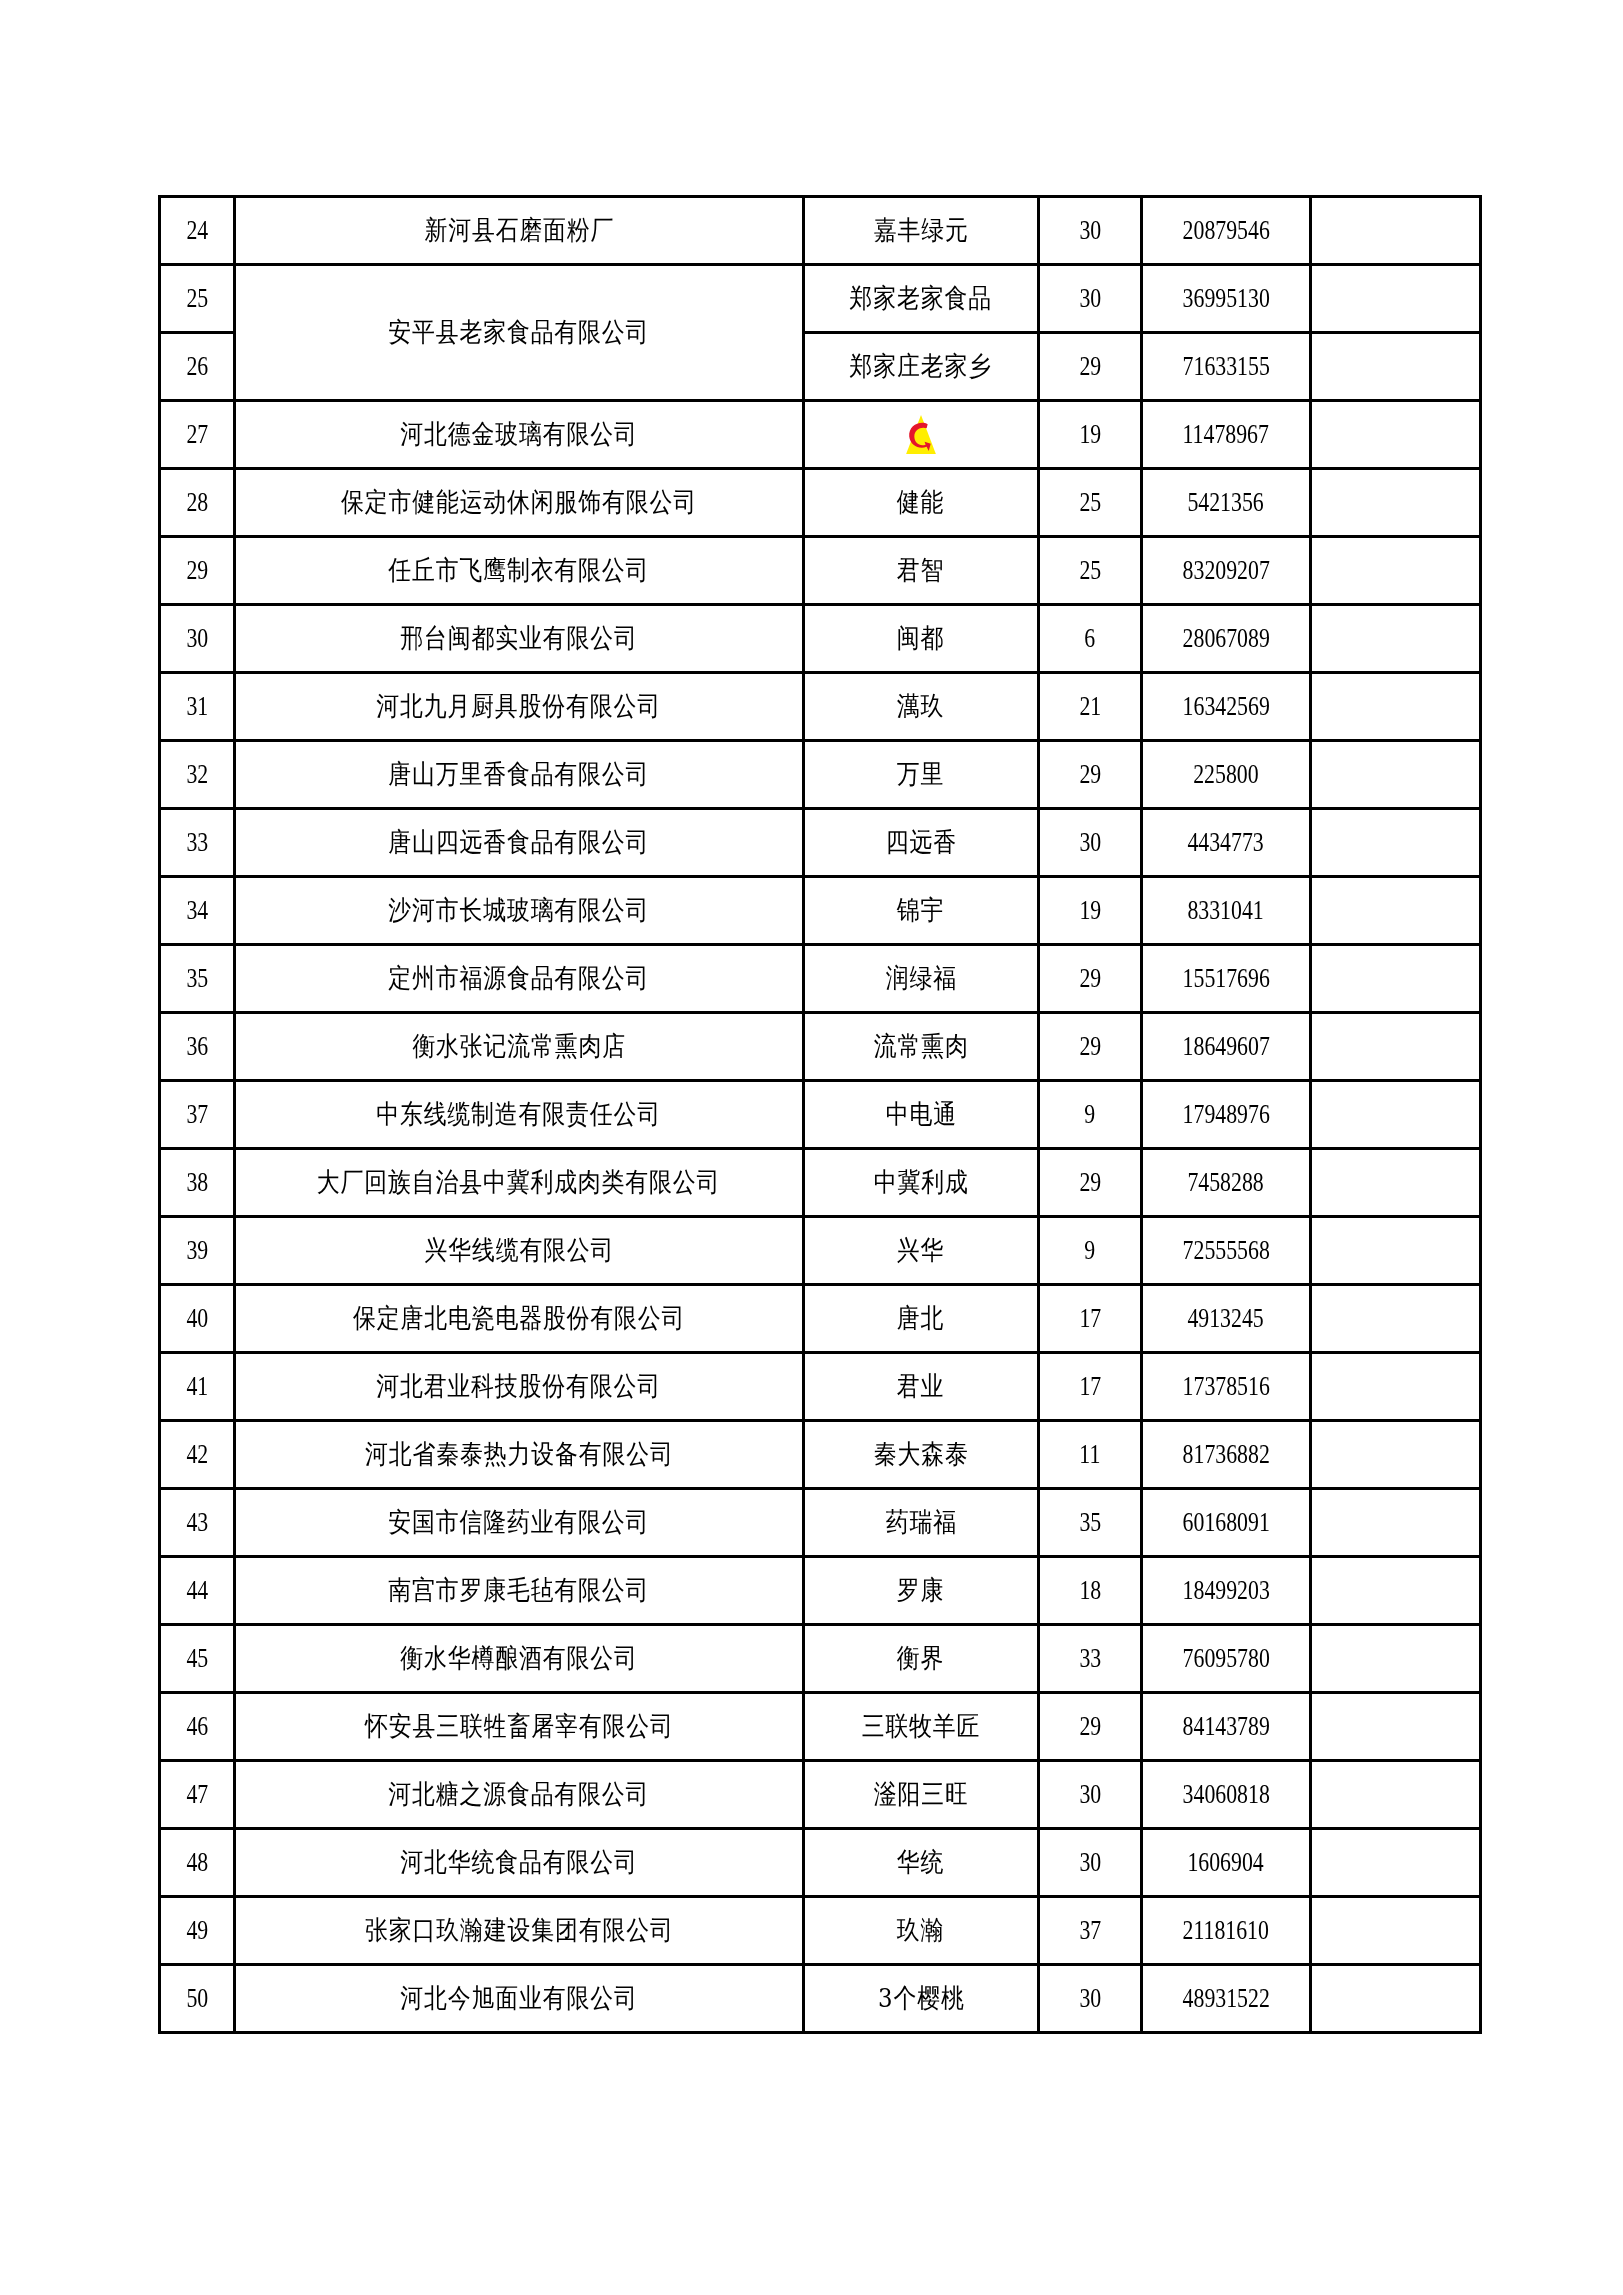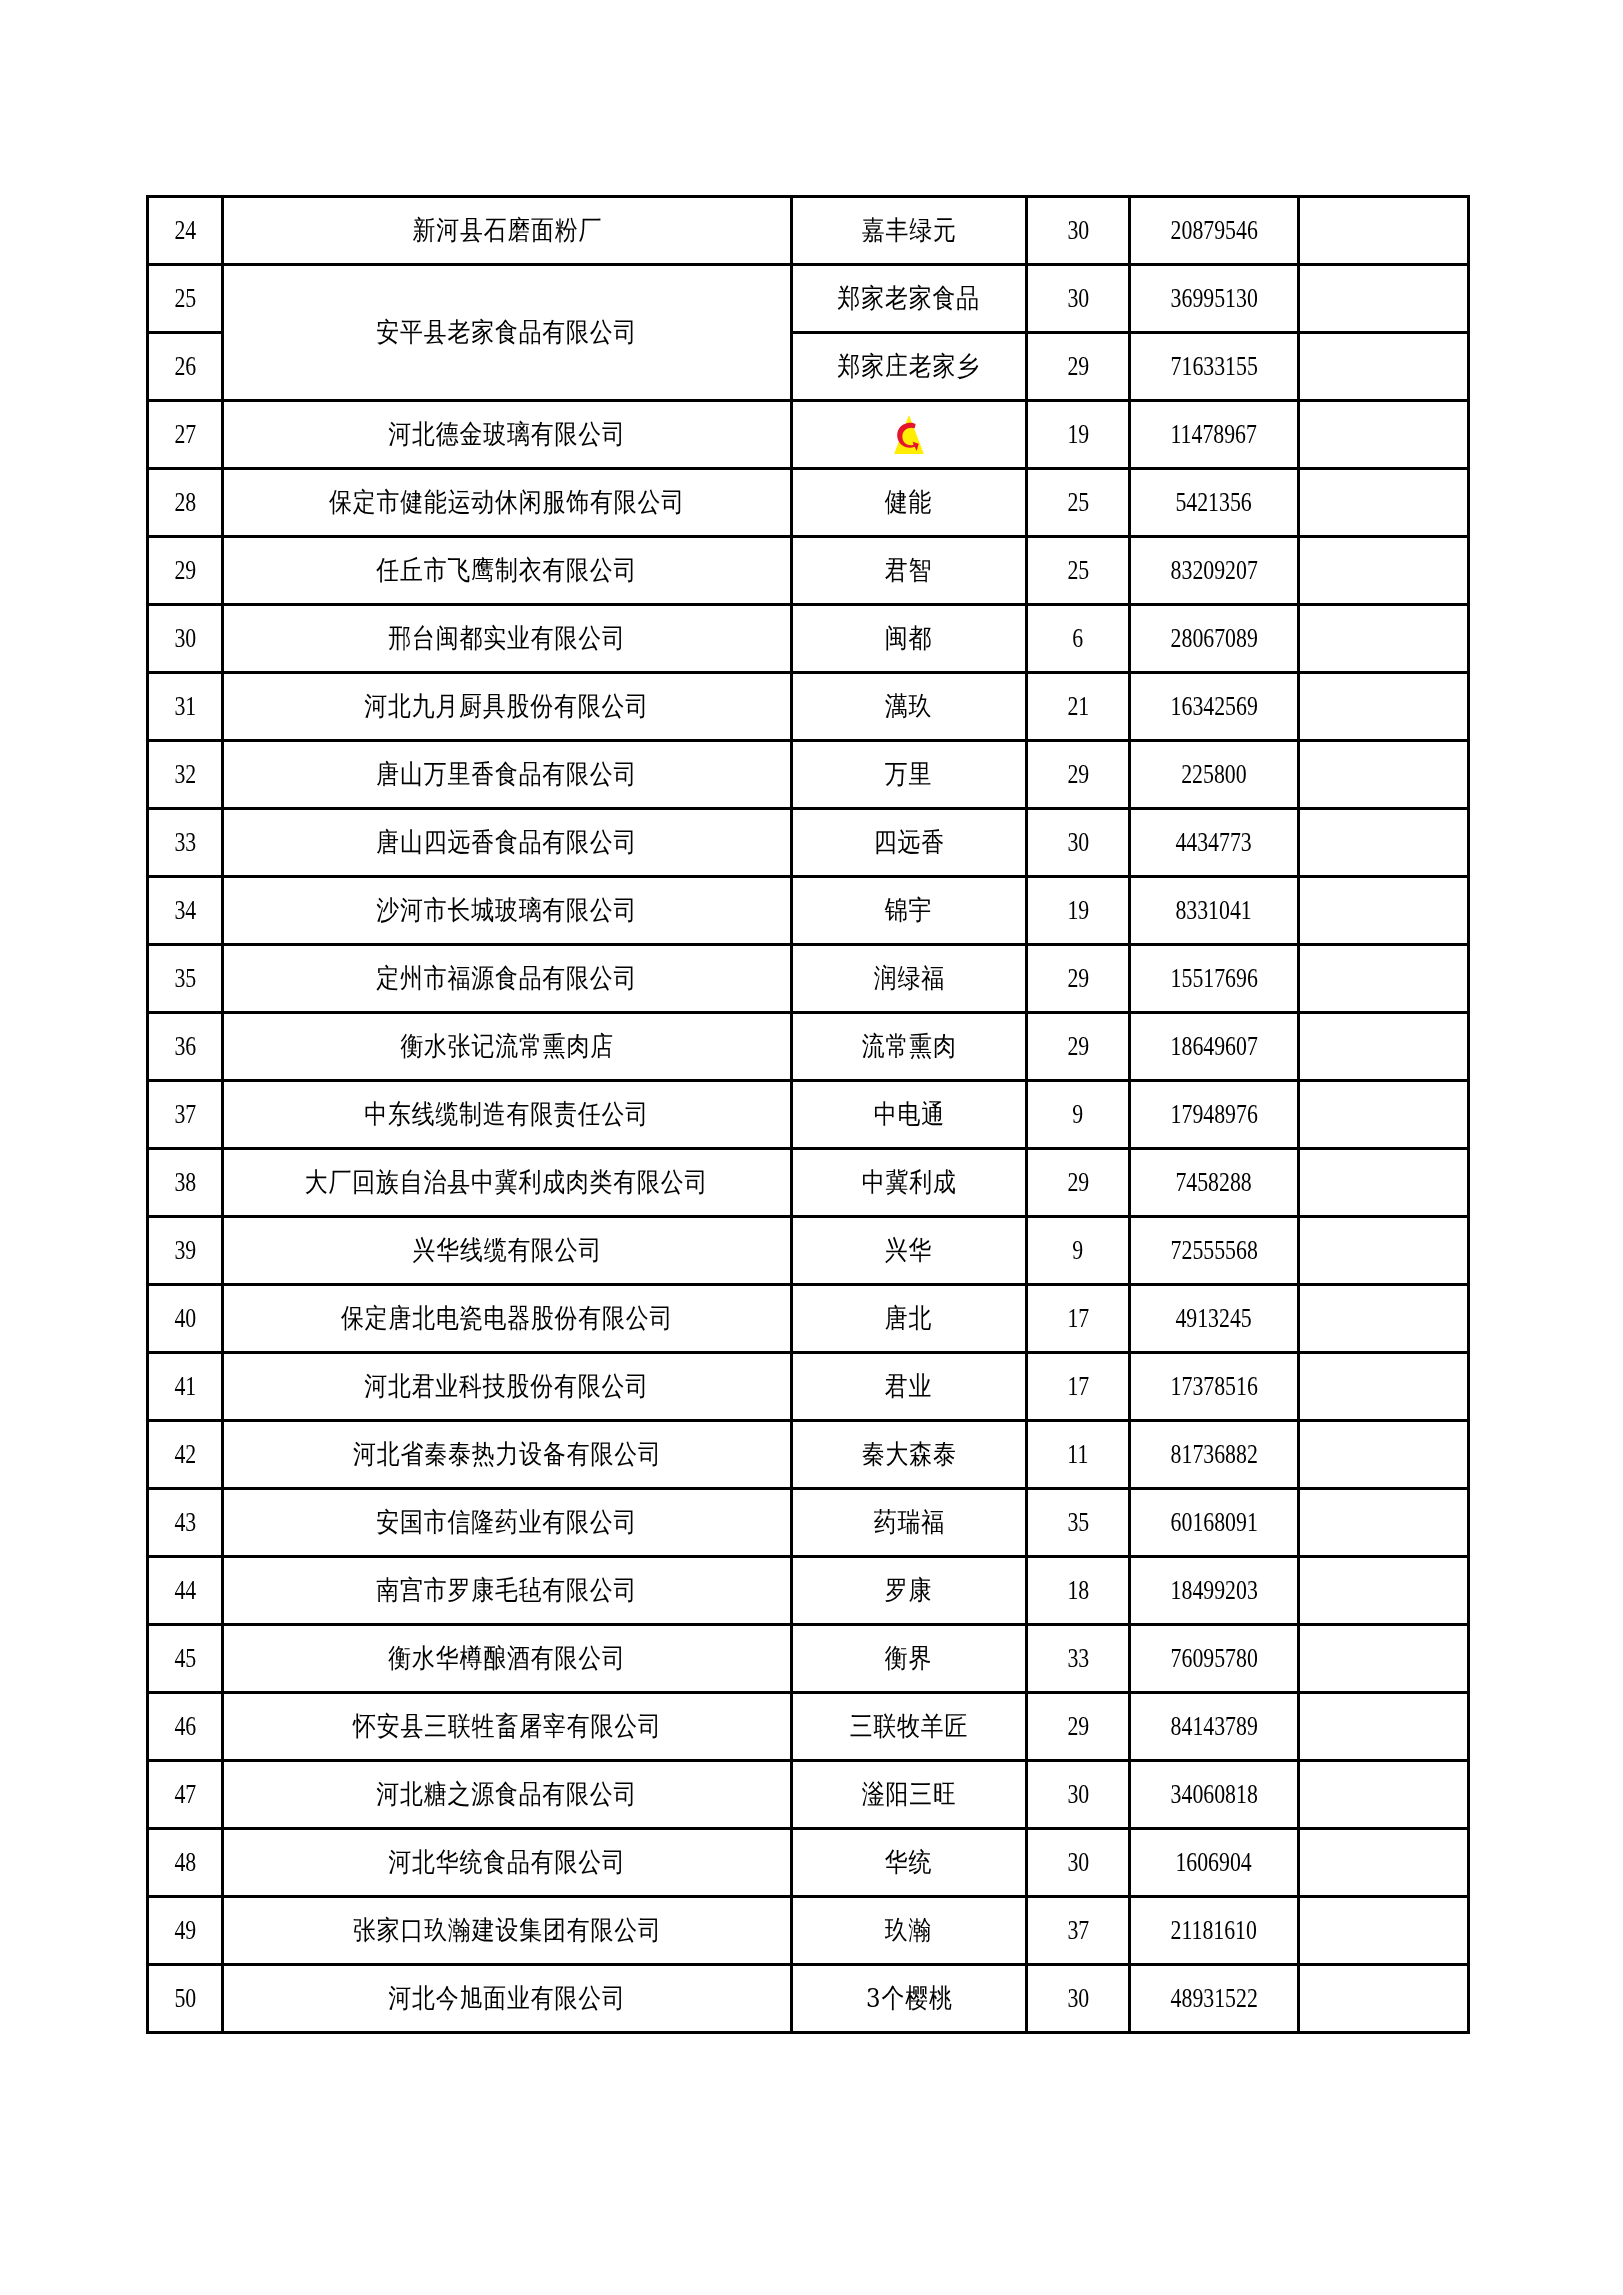--- a/index.html
+++ b/index.html
@@ -1,19 +1,19 @@
 <!DOCTYPE html>
 <html style="font-size:8.2px"><head>
 <meta charset="utf-8">
 <style>
   html, body { margin: 0; padding: 0; background: #ffffff; }
   body { width: 1623px; height: 2295px; position: relative; overflow: hidden; }
   .page { position: absolute; left: 0; top: 0; width: 1623px; height: 2295px; background: #ffffff; }
   table.grid {
-    position: absolute; left: 146px; top: 195px;
+    position: absolute; left: 158px; top: 195px;
     width: 1322px; border-collapse: collapse; table-layout: fixed;
     font-family: "DejaVu Serif", "Liberation Serif", serif;
     color: #000000;
   }
   table.grid td {
     border: 3.1px solid #000000;
     height: 65px; padding: 0;
     text-align: center; vertical-align: middle;
     font-size: 26.6px; line-height: 1;
     white-space: nowrap; overflow: hidden;

